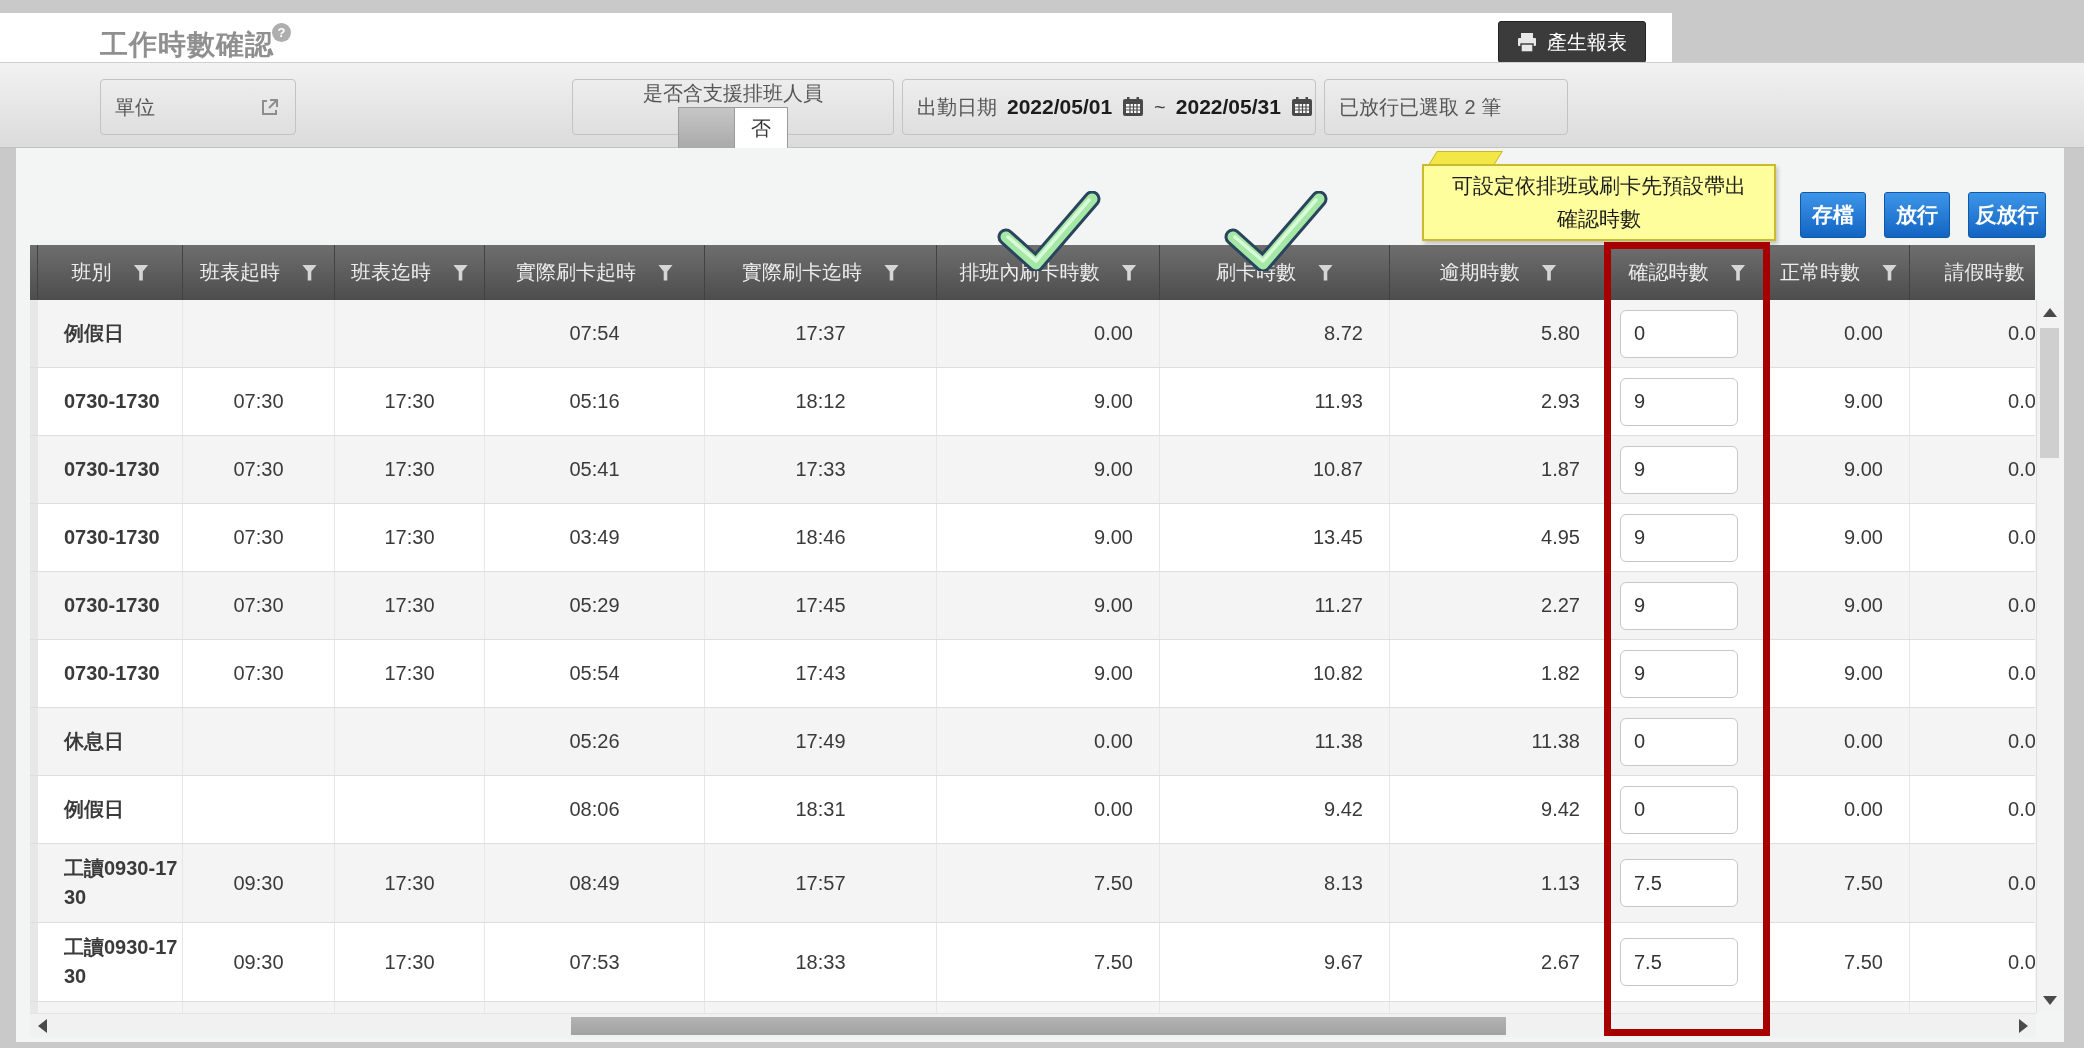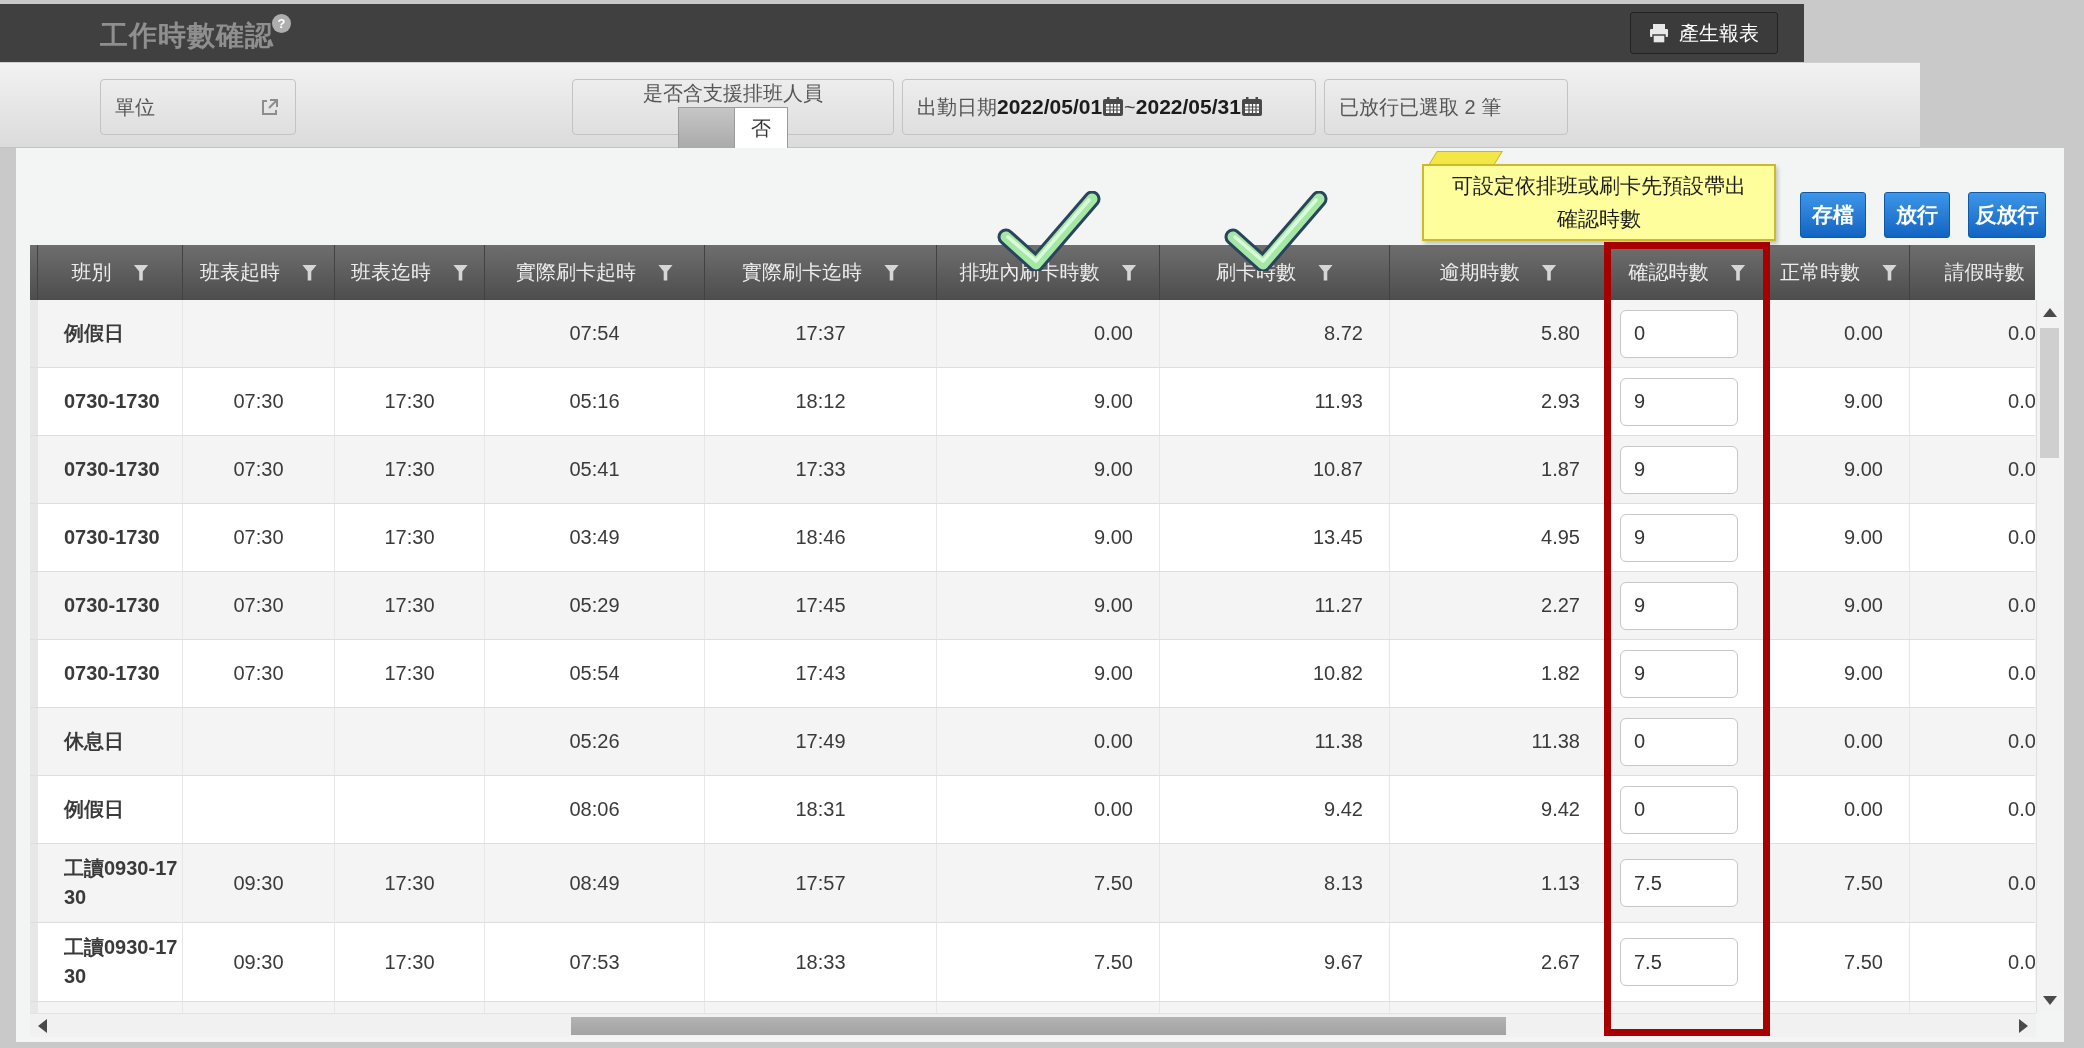--- a/index.html
+++ b/index.html
@@ -2,36 +2,36 @@
 <html><head>
 <meta charset="utf-8">
 <style>
   html,body{margin:0;padding:0;background:#c9c9c9;}
   *{box-sizing:border-box;}
   .page{
     position:relative;width:2084px;height:1048px;overflow:hidden;
     font-family:"Liberation Sans","DejaVu Sans",sans-serif;background:#c9c9c9;
   }
   
-  .topbar{position:absolute;left:0;top:4px;width:1804px;height:62px;background:#404040;}
+  .topbar{position:absolute;left:0;top:13px;width:1672px;height:62px;background:#ffffff;}
   .page-title{position:absolute;left:100px;top:13px;font-size:28px;font-weight:bold;color:#8f8f8f;letter-spacing:1px;}
   .help-badge{position:absolute;left:272px;top:10px;width:19px;height:19px;border-radius:50%;
     background:#aeaeae;color:#fff;font-size:13px;font-weight:bold;display:flex;align-items:center;justify-content:center;}
   .report-btn{position:absolute;right:26px;top:8px;height:42px;padding:0 18px;display:flex;align-items:center;gap:10px;
     background:#3b3b3b;border:1px solid #222;border-radius:3px;color:#fff;font-size:20px;cursor:pointer;}
   
-  .filterbar{position:absolute;left:0;top:62px;width:1920px;height:86px;
+  .filterbar{position:absolute;left:0;top:62px;width:2084px;height:86px;
     background:linear-gradient(#f2f2f2,#dbdbdb);border-top:1px solid #cfcfcf;border-bottom:1px solid #c2c2c2;}
   .fbox{position:absolute;top:16px;height:56px;border:1px solid #c3c3c3;border-radius:4px;
     display:flex;align-items:center;padding:0 14px;color:#555;font-size:20px;}
   .fbox .flabel{white-space:nowrap;}
   .fbox-unit{left:100px;width:196px;}
   .fbox-emp{left:304px;width:260px;}
   .fbox-support{left:572px;width:322px;flex-direction:column;}
-  .fbox-date{left:902px;width:414px;text-align:right;}
+  .fbox-date{left:902px;width:414px;gap:10px;text-align:right;}
   .fbox-released{left:1324px;width:244px;}
   .spacer{flex:1;}
   .ext-icon{width:22px;height:22px;flex:none;}
   .toggle{width:110px;height:42px;border:1px solid #9b9b9b;display:flex;flex:none;background:#fff;}
   .toggle-on{width:56px;height:100%;background:linear-gradient(#c6c6c6,#aaaaaa);border-right:1px solid #9b9b9b;}
   .toggle-off{flex:1;display:flex;align-items:center;justify-content:center;font-size:20px;color:#333;background:#fff;}
   .date-val{color:#1c1c1c;font-weight:600;font-size:21px;white-space:nowrap;}
   .cal-icon{width:22px;height:22px;flex:none;}
   .tilde{color:#444;font-size:20px;}
   

